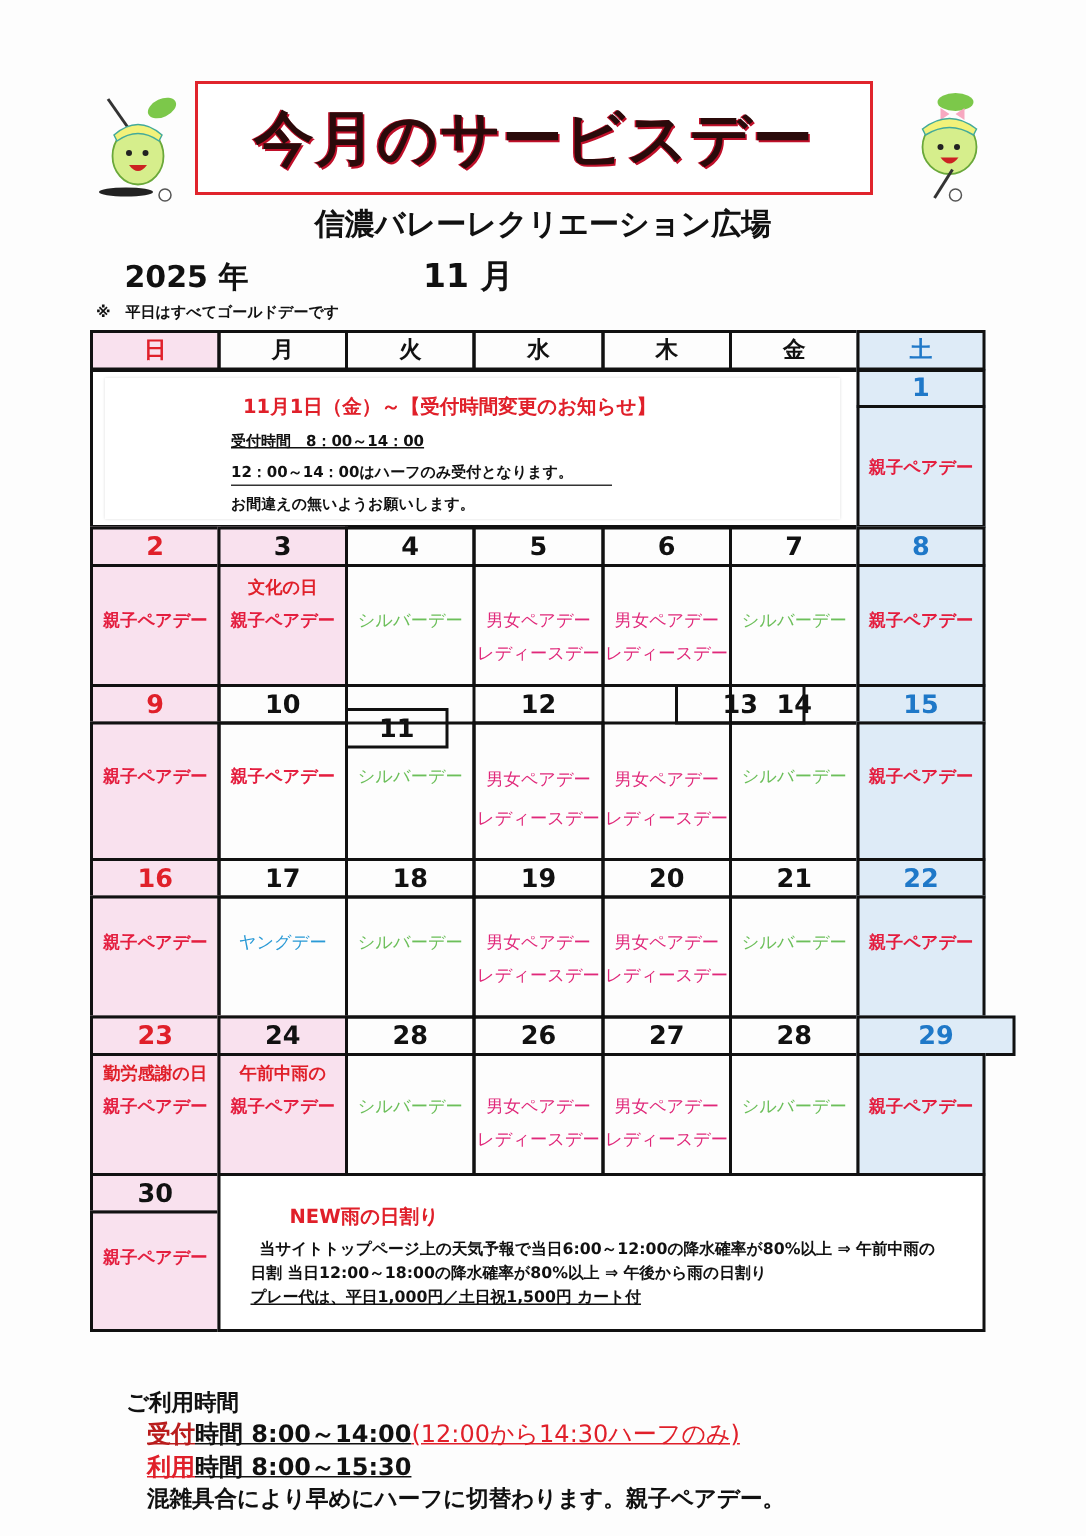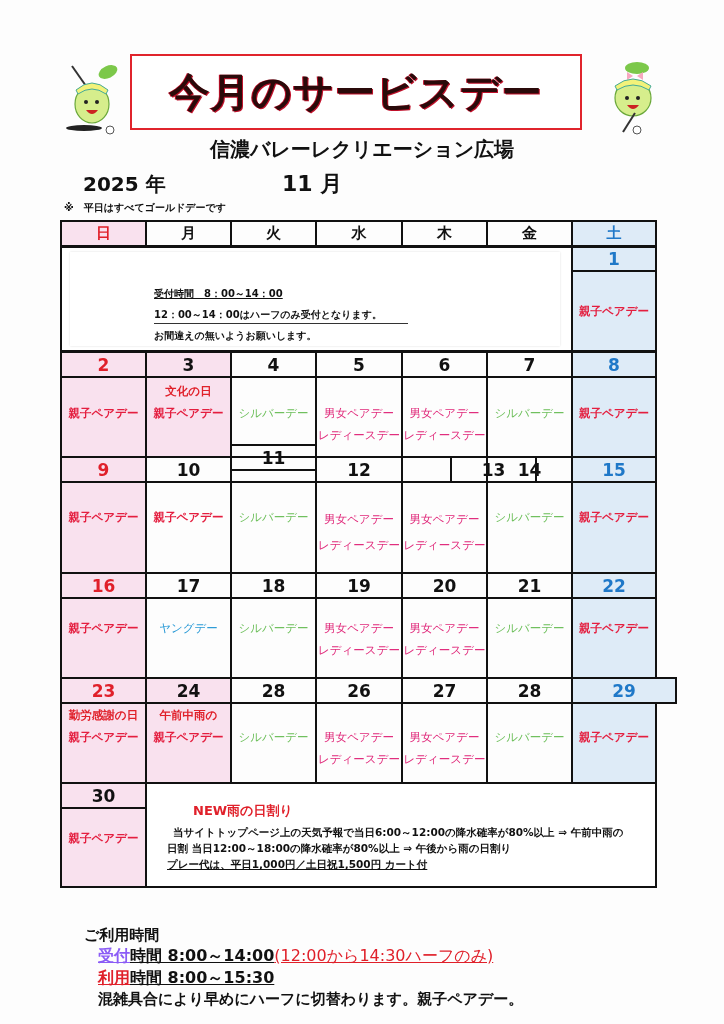--- a/index.html
+++ b/index.html
@@ -81,20 +81,21 @@
   <div class="cell hdr sun red" style="left:0;top:0;width:87px;height:27px;">日</div>
   <div class="cell hdr" style="left:85px;top:0;width:87px;height:27px;">月</div>
   <div class="cell hdr" style="left:170px;top:0;width:87px;height:27px;">火</div>
   <div class="cell hdr" style="left:255px;top:0;width:88px;height:27px;">水</div>
   <div class="cell hdr" style="left:341px;top:0;width:87px;height:27px;">木</div>
   <div class="cell hdr" style="left:426px;top:0;width:87px;height:27px;">金</div>
   <div class="cell hdr sat blue" style="left:511px;top:0;width:86px;height:27px;">土</div>
 
   <div class="cell notice" style="left:0;top:26px;width:513px;height:106px;border-right:none;">
     <div style="position:absolute;left:8px;top:4px;width:490px;height:94px;background:#fff;box-shadow:0 0 2px #ddd;">
+      <div class="notice-title" style="position:absolute;left:92px;top:10px;">11月1日（金）～【受付時間変更のお知らせ】</div>
       <div class="notice-line ul" style="position:absolute;left:84px;top:35px;">受付時間　8：00～14：00</div>
       <div class="notice-line" style="position:absolute;left:84px;top:56px;border-bottom:1px solid #333;padding-bottom:1px;width:254px;">12：00～14：00はハーフのみ受付となります。</div>
       <div class="notice-line" style="position:absolute;left:84px;top:77px;">お間違えの無いようお願いします。</div>
     </div>
   </div>
   <div class="cell num sat blue" style="left:511px;top:26px;width:86px;height:26px;">1</div>
   <div class="cell body sat" style="left:511px;top:50px;width:86px;height:82px;justify-content:center;">
     <span class="ev ev-oyako">親子ペアデー</span>
   </div>
 
@@ -126,21 +127,21 @@
   </div>
   <div class="cell body" style="left:426px;top:156px;width:87px;height:82px;padding-top:24px;">
     <span class="ev ev-silver">シルバーデー</span>
   </div>
   <div class="cell body sat" style="left:511px;top:156px;width:86px;height:82px;padding-top:24px;">
     <span class="ev ev-oyako">親子ペアデー</span>
   </div>
 
   <div class="cell num sun red" style="left:0;top:236px;width:87px;height:27px;">9</div>
   <div class="cell num" style="left:85px;top:236px;width:87px;height:27px;">10</div>
-  <div class="cell num" style="left:170px;top:224px;width:87px;height:27px;">11</div>
+  <div class="cell num" style="left:170px;top:252px;width:69px;height:27px;">11</div>
   <div class="cell num" style="left:255px;top:236px;width:88px;height:27px;">12</div>
   <div class="cell num" style="left:341px;top:236px;width:87px;height:27px;margin-left:48px;">13</div>
   <div class="cell num" style="left:426px;top:236px;width:87px;height:27px;">14</div>
   <div class="cell num sat blue" style="left:511px;top:236px;width:86px;height:27px;">15</div>
 
   <div class="cell body sun" style="left:0;top:261px;width:87px;height:93px;padding-top:23px;">
     <span class="ev ev-oyako">親子ペアデー</span>
   </div>
   <div class="cell body" style="left:85px;top:261px;width:87px;height:93px;padding-top:23px;">
     <span class="ev ev-oyako">親子ペアデー</span>
@@ -236,18 +237,18 @@
   <div class="cell rain" style="left:85px;top:562px;width:512px;height:106px;">
     <div class="rain-title" style="position:absolute;left:46px;top:18px;">NEW雨の日割り</div>
     <div class="rain-line" style="position:absolute;left:26px;top:42px;white-space:nowrap;">当サイトトップページ上の天気予報で当日6:00～12:00の降水確率が80%以上 ⇒ 午前中雨の</div>
     <div class="rain-line" style="position:absolute;left:20px;top:58px;white-space:nowrap;">日割  当日12:00～18:00の降水確率が80%以上 ⇒ 午後から雨の日割り</div>
     <div class="rain-line ul" style="position:absolute;left:20px;top:74px;white-space:nowrap;">プレー代は、平日1,000円／土日祝1,500円 カート付</div>
   </div>
 </div>
 
 <div class="abs foot" style="top:926px;left:84px;">ご利用時間</div>
 <div class="abs foot" style="top:946px;left:98px;white-space:nowrap;font-size:16px;">
-  <span class="ul" style="color:#8b5cf6;">受付</span><span class="ul">時間  8:00～14:00</span><span class="ul" style="color:#e0202a;font-weight:normal;">(12:00から14:30ハーフのみ)</span>
+  <span class="ul" style="color:#b91c1c;">受付</span><span class="ul">時間  8:00～14:00</span><span class="ul" style="color:#e0202a;font-weight:normal;">(12:00から14:30ハーフのみ)</span>
 </div>
 <div class="abs foot" style="top:968px;left:98px;white-space:nowrap;font-size:16px;">
   <span class="ul" style="color:#e0202a;">利用</span><span class="ul">時間  8:00～15:30</span>
 </div>
 <div class="abs foot" style="top:990px;left:98px;white-space:nowrap;">混雑具合により早めにハーフに切替わります。親子ペアデー。</div>
 
 </body></html>

